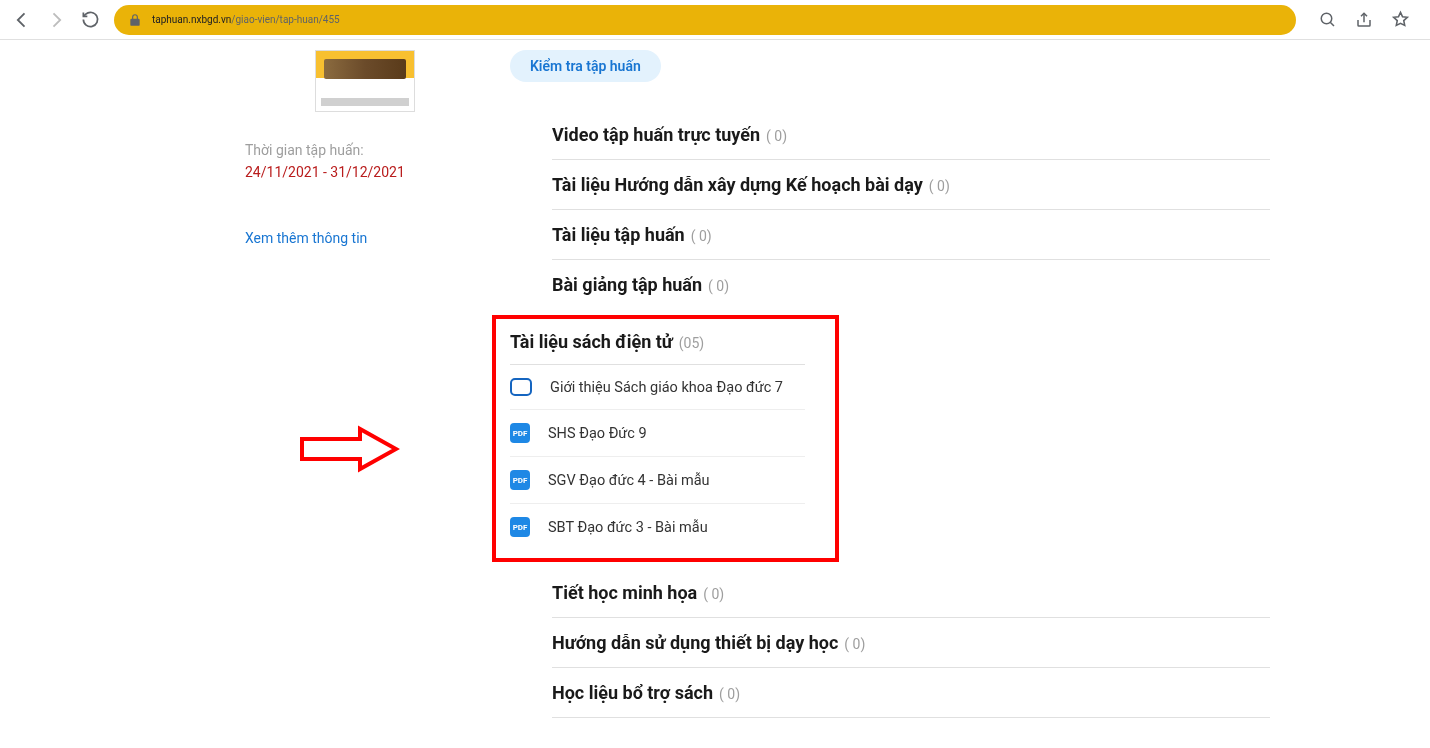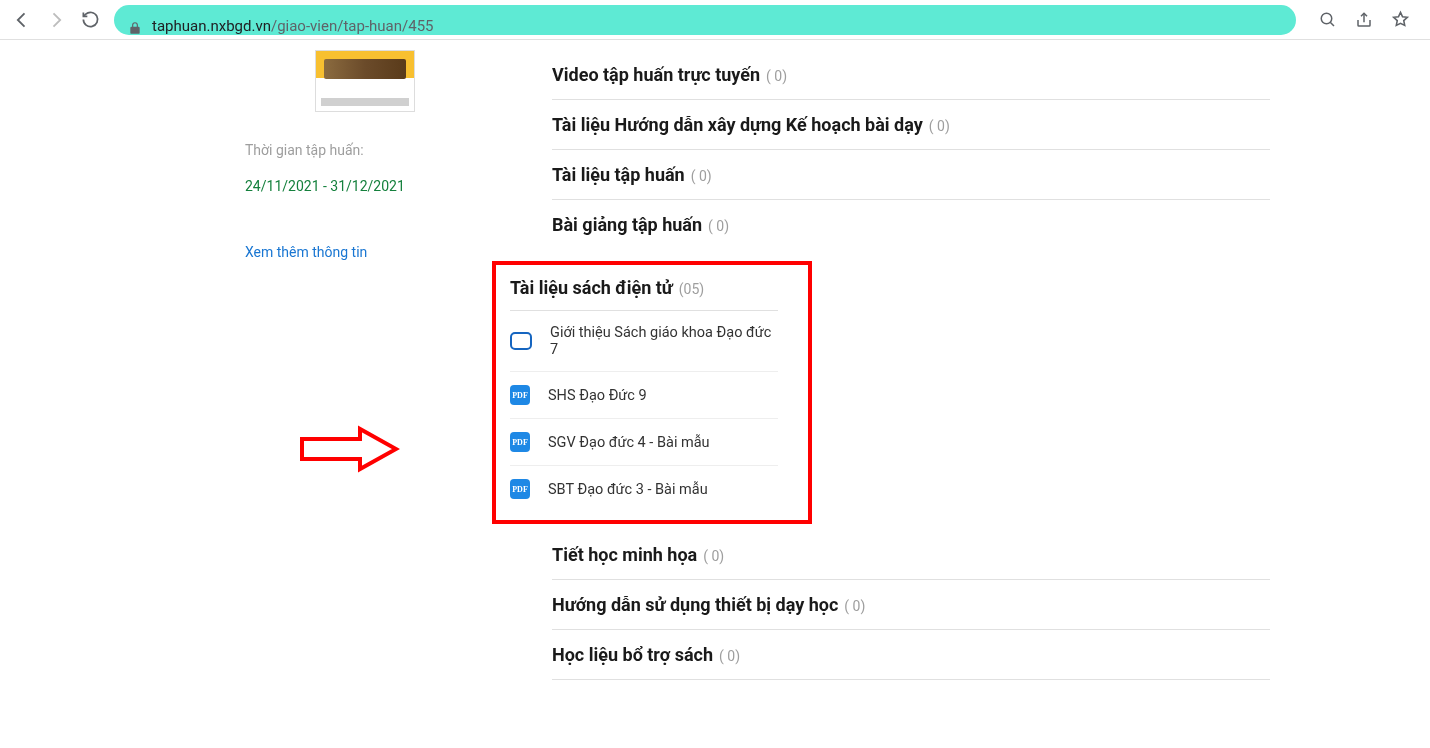--- a/index.html
+++ b/index.html
@@ -28,28 +28,28 @@
       justify-content: center;
       color: #5f6368;
       cursor: pointer;
     }
     .toolbar-icon.disabled {
       color: #bdbdbd;
     }
     .address-bar {
       flex: 1;
       display: flex;
-      align-items: flex-end;
-      background: #5eead4;
+      align-items: center;
+      background: #eab308;
       border-radius: 20px;
       height: 30px;
       padding: 0 14px;
       gap: 10px;
       color: #202124;
-      font-size: 15px;
+      font-size: 10px;
     }
     .address-bar .lock-icon {
       width: 14px;
       height: 14px;
       color: #5f6368;
     }
     .address-bar .url-text {
       color: #202124;
     }
     .address-bar .url-domain {
@@ -98,24 +98,24 @@
       position: absolute;
       bottom: 5px;
       left: 5px;
       right: 5px;
       height: 8px;
       background: #d0d0d0;
     }
     .sidebar-label {
       color: #9e9e9e;
       font-size: 14px;
-      margin-bottom: 20px;
+      margin-bottom: 6px;
     }
     .sidebar-value {
-      color: #15803d;
+      color: #b91c1c;
       font-size: 14px;
       margin-bottom: 50px;
     }
     .sidebar-link {
       color: #1976d2;
       font-size: 14px;
       cursor: pointer;
       margin-top: 36px;
     }
     .main {
@@ -150,22 +150,22 @@
     }
     .section-count {
       font-size: 14px;
       color: #9e9e9e;
       font-weight: 400;
     }
     .highlighted-section {
       border: 4px solid #ff0000;
       padding: 12px 30px 8px 14px;
       margin-left: -18px;
-      width: 320px;
-      margin-top: 12px;
+      width: 347px;
+      margin-top: 6px;
       margin-bottom: 6px;
     }
     .highlighted-section .section-header {
       border-bottom: 1px solid #e0e0e0;
       padding-bottom: 12px;
     }
     .file-list {
       list-style: none;
     }
     .file-item {
@@ -202,21 +202,20 @@
       height: 18px;
     }
     .file-icon.pdf {
       background: #1e88e5;
       border-radius: 4px;
       color: #fff;
       font-size: 8px;
       font-weight: 700;
       width: 20px;
       height: 20px;
-      font-family: Liberation Serif, serif;
     }
     .file-label {
       font-size: 14.5px;
       color: #333;
     }
     .arrow-annotation {
       position: absolute;
       left: 300px;
       top: 385px;
       pointer-events: none;
@@ -281,20 +280,21 @@
   </svg>
 
   <aside class="sidebar">
     <div class="thumbnail"></div>
     <div class="sidebar-label">Thời gian tập huấn:</div>
     <div class="sidebar-value">24/11/2021 - 31/12/2021</div>
     <div class="sidebar-link">Xem thêm thông tin</div>
   </aside>
 
   <main class="main">
+    <div class="pill-button">Kiểm tra tập huấn</div>
 
     <div class="section">
       <div class="section-header">
         <span class="section-title">Video tập huấn trực tuyến</span>
         <span class="section-count">( 0)</span>
       </div>
     </div>
 
     <div class="section">
       <div class="section-header">

